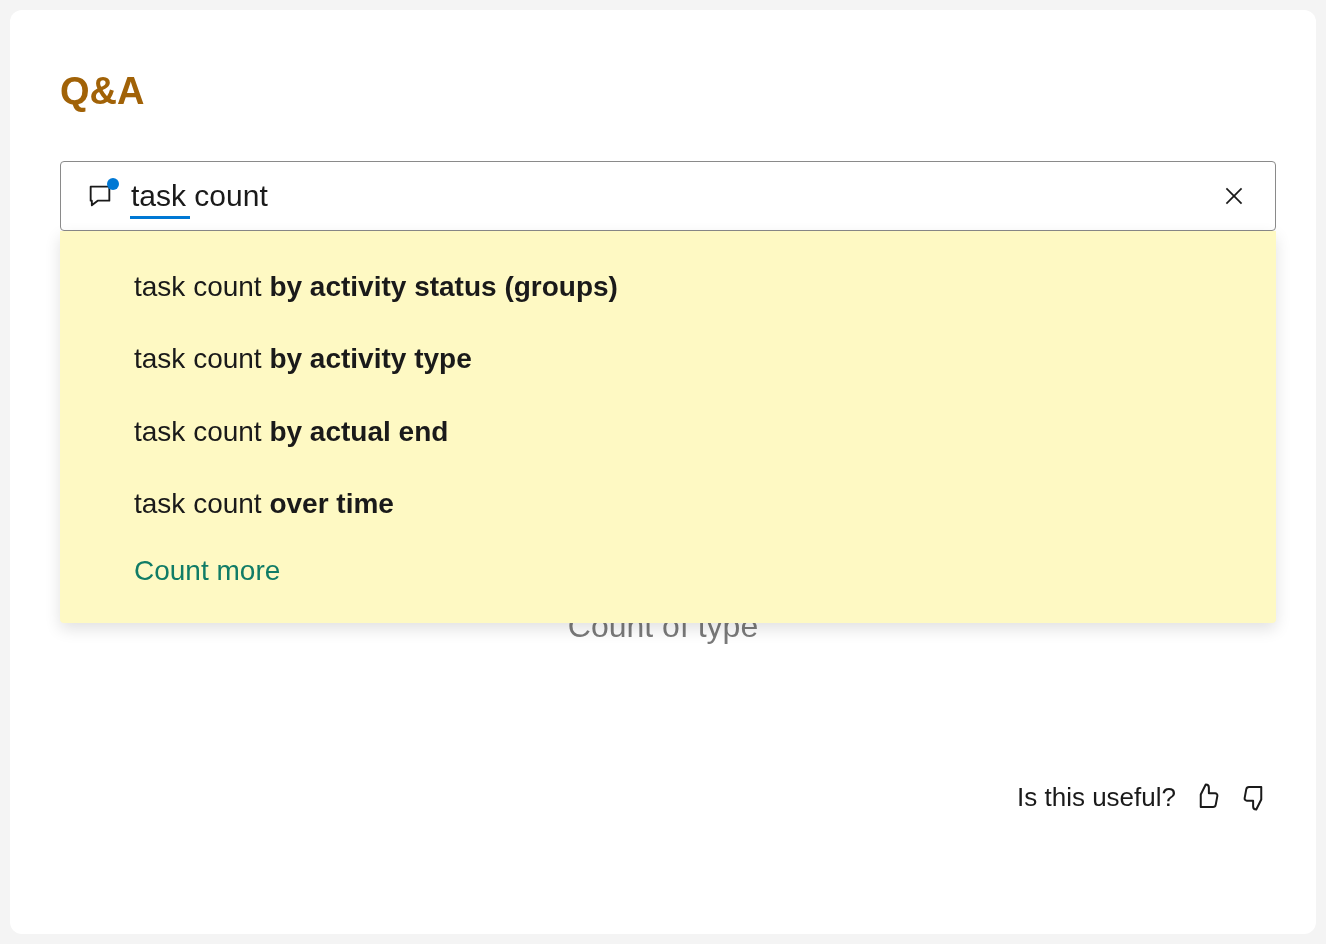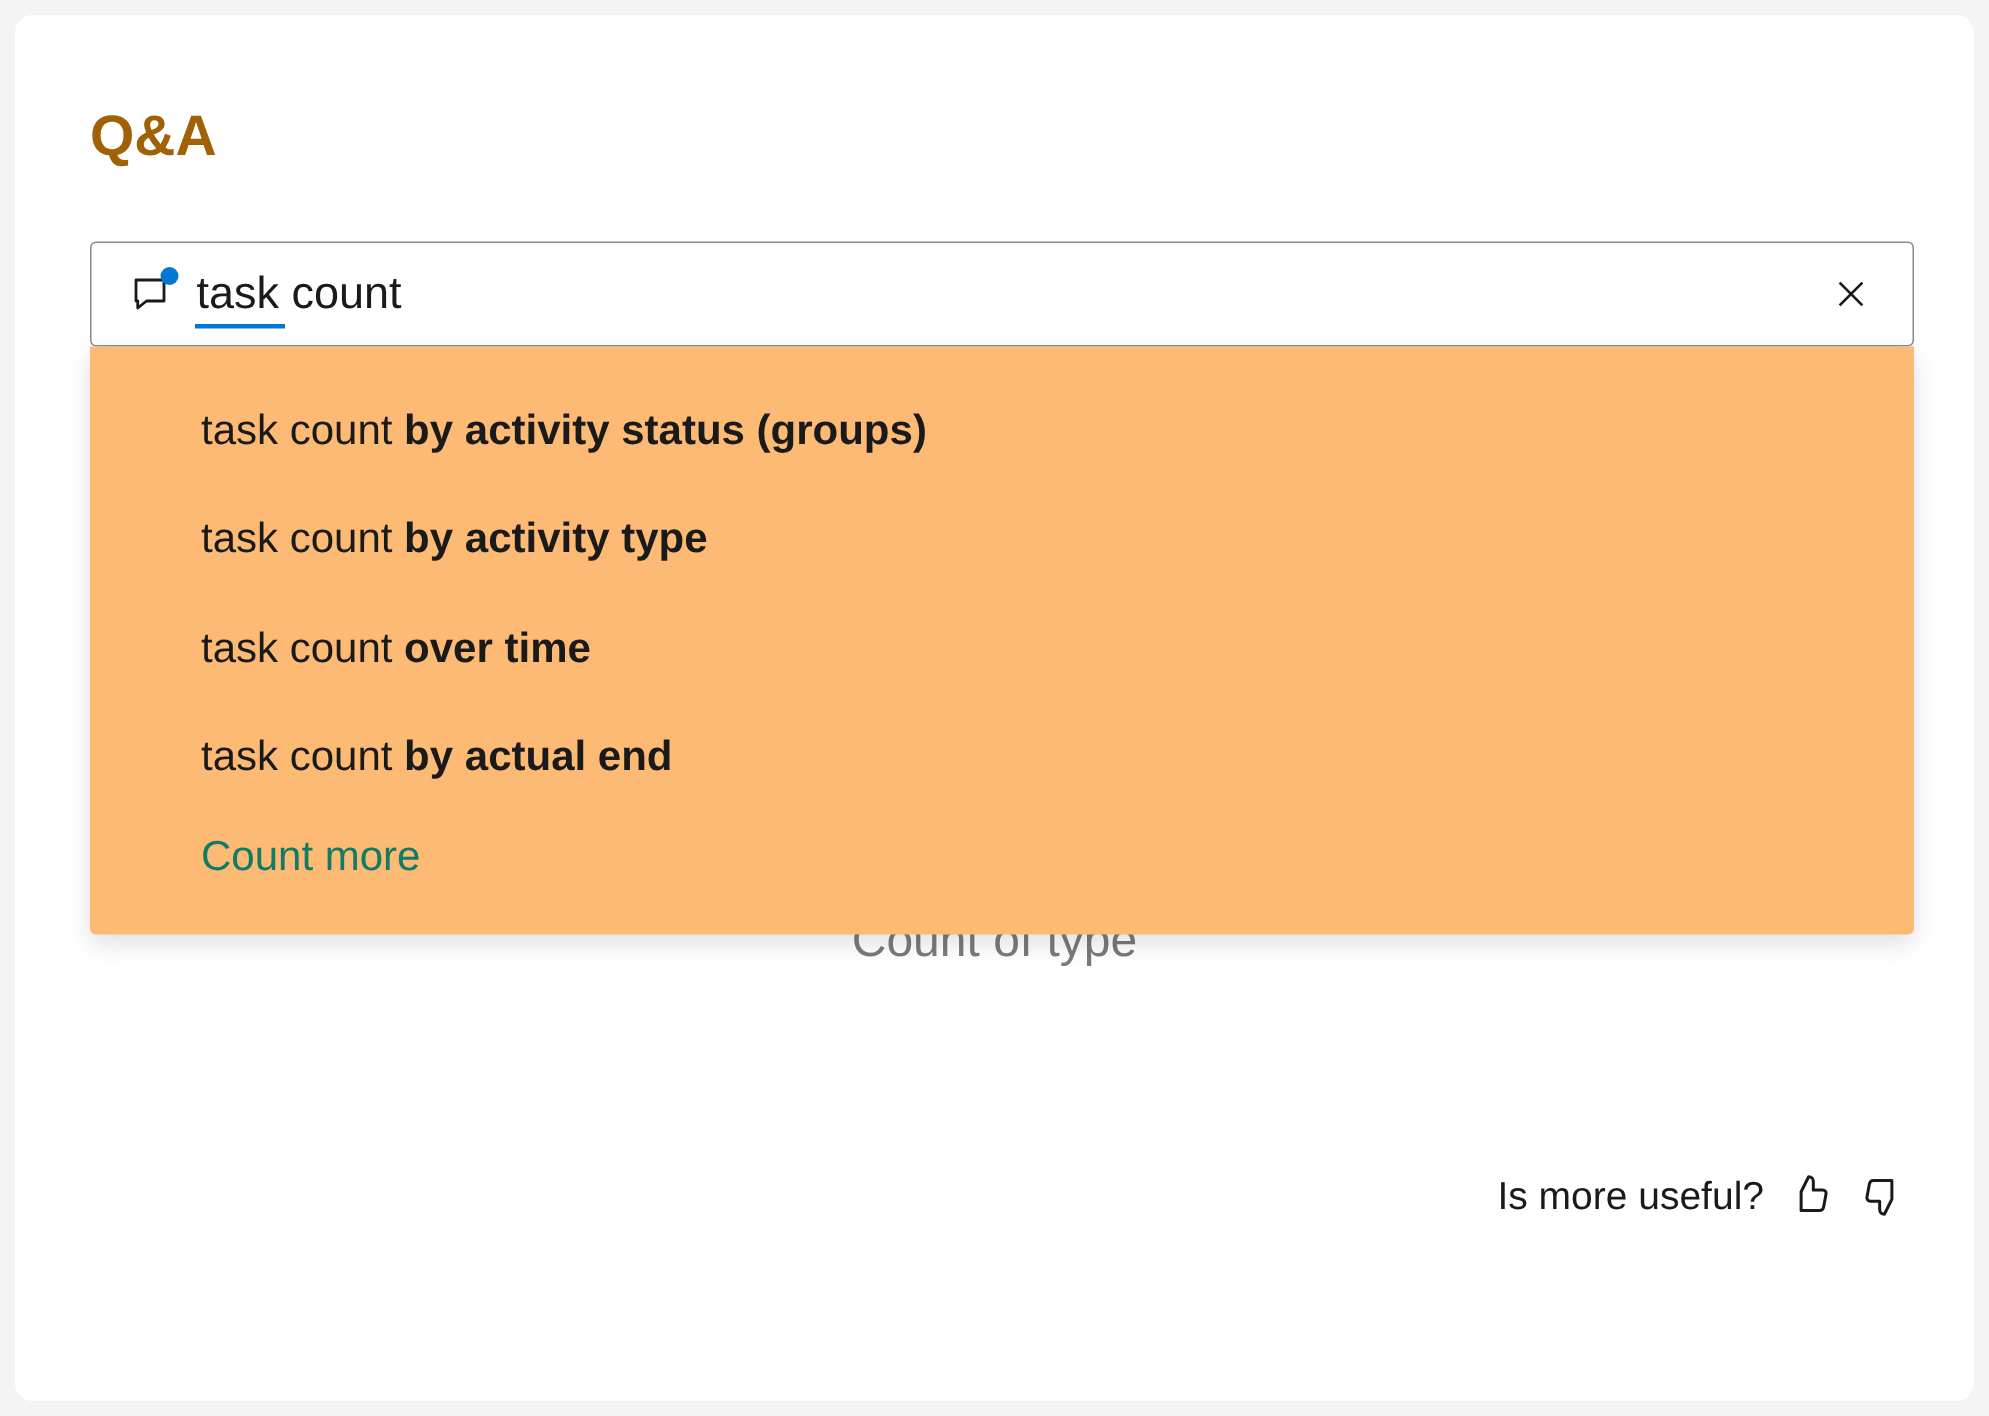--- a/index.html
+++ b/index.html
@@ -83,21 +83,21 @@
     padding: 4px;
     display: flex;
     align-items: center;
     justify-content: center;
   }
   .dropdown {
     position: absolute;
     top: 70px;
     left: 0;
     right: 0;
-    background: #fdba74;
+    background: #fef9c3;
     box-shadow: 0 6px 16px rgba(0,0,0,0.12);
     border-bottom-left-radius: 4px;
     border-bottom-right-radius: 4px;
     padding: 20px 0 28px 0;
     z-index: 10;
   }
   .suggestion {
     padding: 18px 24px 18px 74px;
     font-size: 28px;
     color: #1a1a1a;
@@ -173,33 +173,33 @@
     </div>
 
     <div class="dropdown">
       <div class="suggestion">
         <span class="prefix">task count </span><span class="bold">by activity status (groups)</span>
       </div>
       <div class="suggestion">
         <span class="prefix">task count </span><span class="bold">by activity type</span>
       </div>
       <div class="suggestion">
+        <span class="prefix">task count </span><span class="bold">by actual end</span>
+      </div>
+      <div class="suggestion">
         <span class="prefix">task count </span><span class="bold">over time</span>
-      </div>
-      <div class="suggestion">
-        <span class="prefix">task count </span><span class="bold">by actual end</span>
       </div>
       <div class="show-more">Count more</div>
     </div>
   </div>
 
   <div class="result-label">Count of type</div>
 
   <div class="feedback">
-    <span class="feedback-text">Is more useful?</span>
+    <span class="feedback-text">Is this useful?</span>
     <button class="thumb-btn">
       <svg width="30" height="30" viewBox="0 0 24 24" fill="none" stroke="#1a1a1a" stroke-width="1.6" stroke-linejoin="round" stroke-linecap="round">
         <path d="M7 20V10M7 10l4-8c1.5 0 2.5 1 2.5 2.5V9h5c1.1 0 2 1 1.8 2.1l-1.3 7c-.2 1.1-1.1 1.9-2.2 1.9H7z"></path>
       </svg>
     </button>
     <button class="thumb-btn">
       <svg width="30" height="30" viewBox="0 0 24 24" fill="none" stroke="#1a1a1a" stroke-width="1.6" stroke-linejoin="round" stroke-linecap="round">
         <path d="M17 4v10M17 14l-4 8c-1.5 0-2.5-1-2.5-2.5V15h-5c-1.1 0-2-1-1.8-2.1l1.3-7C5.2 4.8 6.1 4 7.2 4H17z"></path>
       </svg>
     </button>

